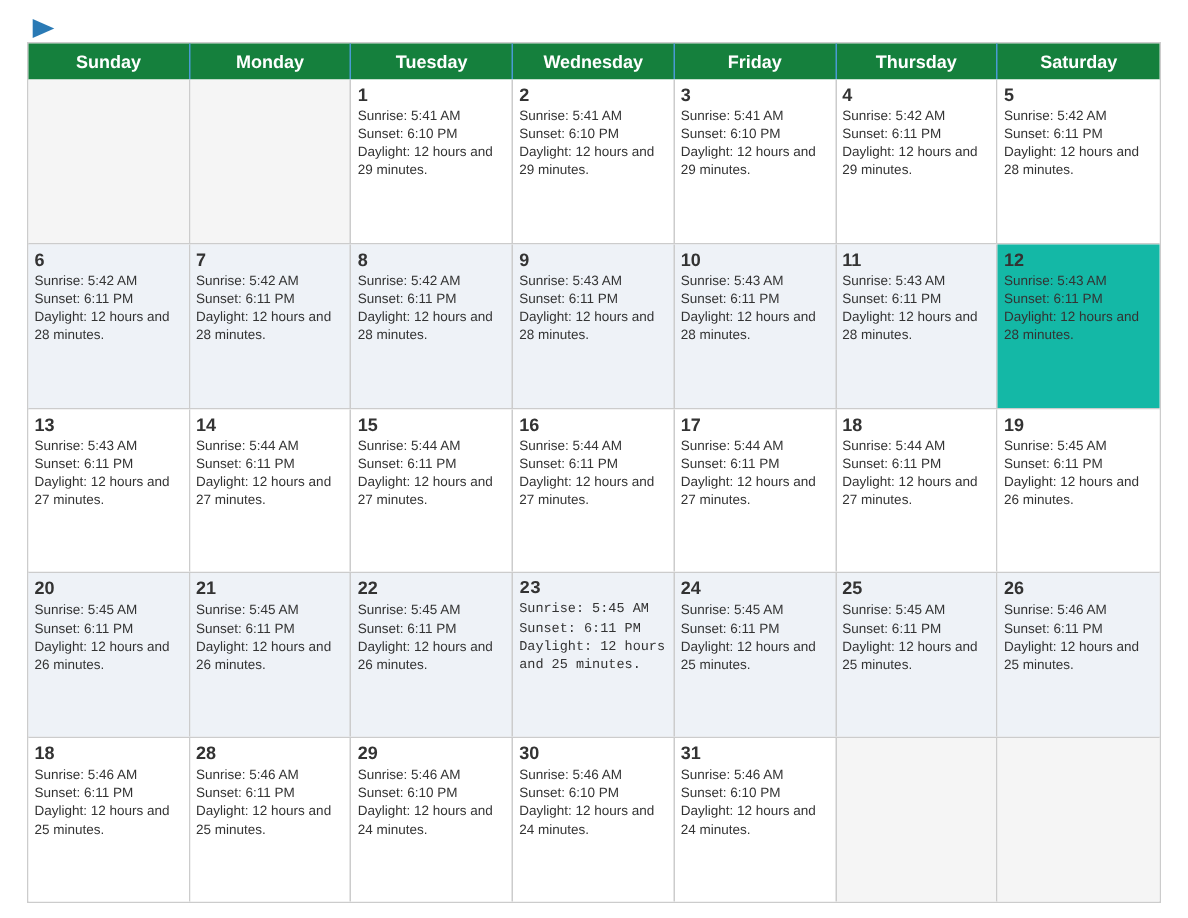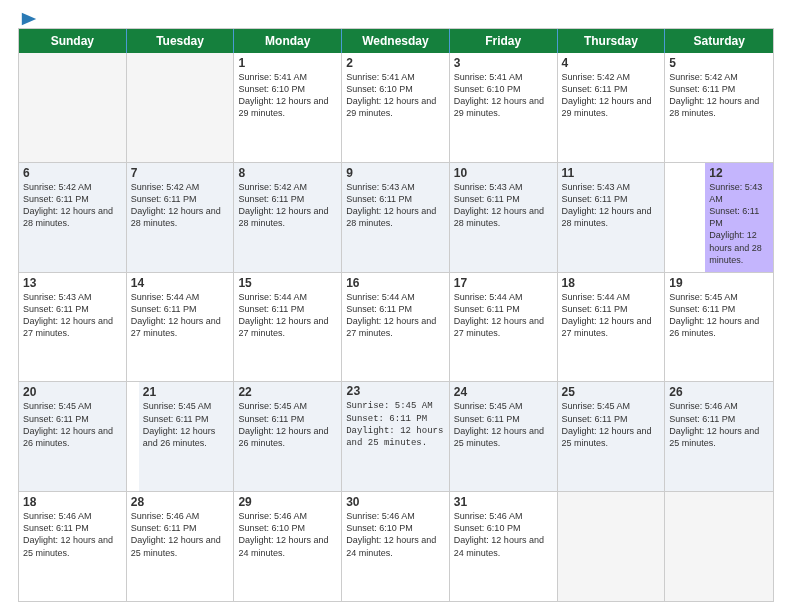--- a/index.html
+++ b/index.html
@@ -144,22 +144,22 @@
     </div>
     <div class="title-block">
       <div class="main-title"></div>
       <div class="subtitle"></div>
     </div>
   </div>
 
   <div class="calendar">
     <div class="cal-header-row">
     <div class="cal-header-cell">Sunday</div>
+        <div class="cal-header-cell">Monday</div>
         <div class="cal-header-cell">Tuesday</div>
-        <div class="cal-header-cell">Monday</div>
         <div class="cal-header-cell">Wednesday</div>
         <div class="cal-header-cell">Friday</div>
         <div class="cal-header-cell">Thursday</div>
         <div class="cal-header-cell">Saturday</div>
       </div>
     <div class="cal-body">
     <div class="cal-week">
           <div class="cal-cell empty"></div>
           <div class="cal-cell empty"></div>
           <div class="cal-cell">
@@ -223,21 +223,21 @@
             <div class="day-info" style="white-space: pre-line;">Sunrise: 5:43 AM
 Sunset: 6:11 PM
 Daylight: 12 hours and 28 minutes.</div>
           </div>
           <div class="cal-cell alt-row" style="background: rgb(238, 242, 247);">
             <span class="day-num">11</span>
             <div class="day-info" style="white-space: pre-line;">Sunrise: 5:43 AM
 Sunset: 6:11 PM
 Daylight: 12 hours and 28 minutes.</div>
           </div>
-          <div class="cal-cell alt-row" style="background: #c4b5fd; margin-left: 40px;">
+          <div class="cal-cell alt-row" style="background: #14b8a6;">
             <span class="day-num">12</span>
             <div class="day-info" style="white-space: pre-line;">Sunrise: 5:43 AM
 Sunset: 6:11 PM
 Daylight: 12 hours and 28 minutes.</div>
           </div>
         </div>
         <div class="cal-week">
           <div class="cal-cell">
             <span class="day-num">13</span>
             <div class="day-info" style="white-space: pre-line;">Sunrise: 5:43 AM
@@ -281,21 +281,21 @@
 Daylight: 12 hours and 26 minutes.</div>
           </div>
         </div>
         <div class="cal-week">
           <div class="cal-cell alt-row" style="background: rgb(238, 242, 247);">
             <span class="day-num">20</span>
             <div class="day-info" style="white-space: pre-line;">Sunrise: 5:45 AM
 Sunset: 6:11 PM
 Daylight: 12 hours and 26 minutes.</div>
           </div>
-          <div class="cal-cell alt-row" style="background: rgb(238, 242, 247); margin-left: 12px;">
+          <div class="cal-cell alt-row" style="background: rgb(238, 242, 247);">
             <span class="day-num">21</span>
             <div class="day-info" style="white-space: pre-line;">Sunrise: 5:45 AM
 Sunset: 6:11 PM
 Daylight: 12 hours and 26 minutes.</div>
           </div>
           <div class="cal-cell alt-row" style="background: rgb(238, 242, 247);">
             <span class="day-num">22</span>
             <div class="day-info" style="white-space: pre-line;">Sunrise: 5:45 AM
 Sunset: 6:11 PM
 Daylight: 12 hours and 26 minutes.</div>

